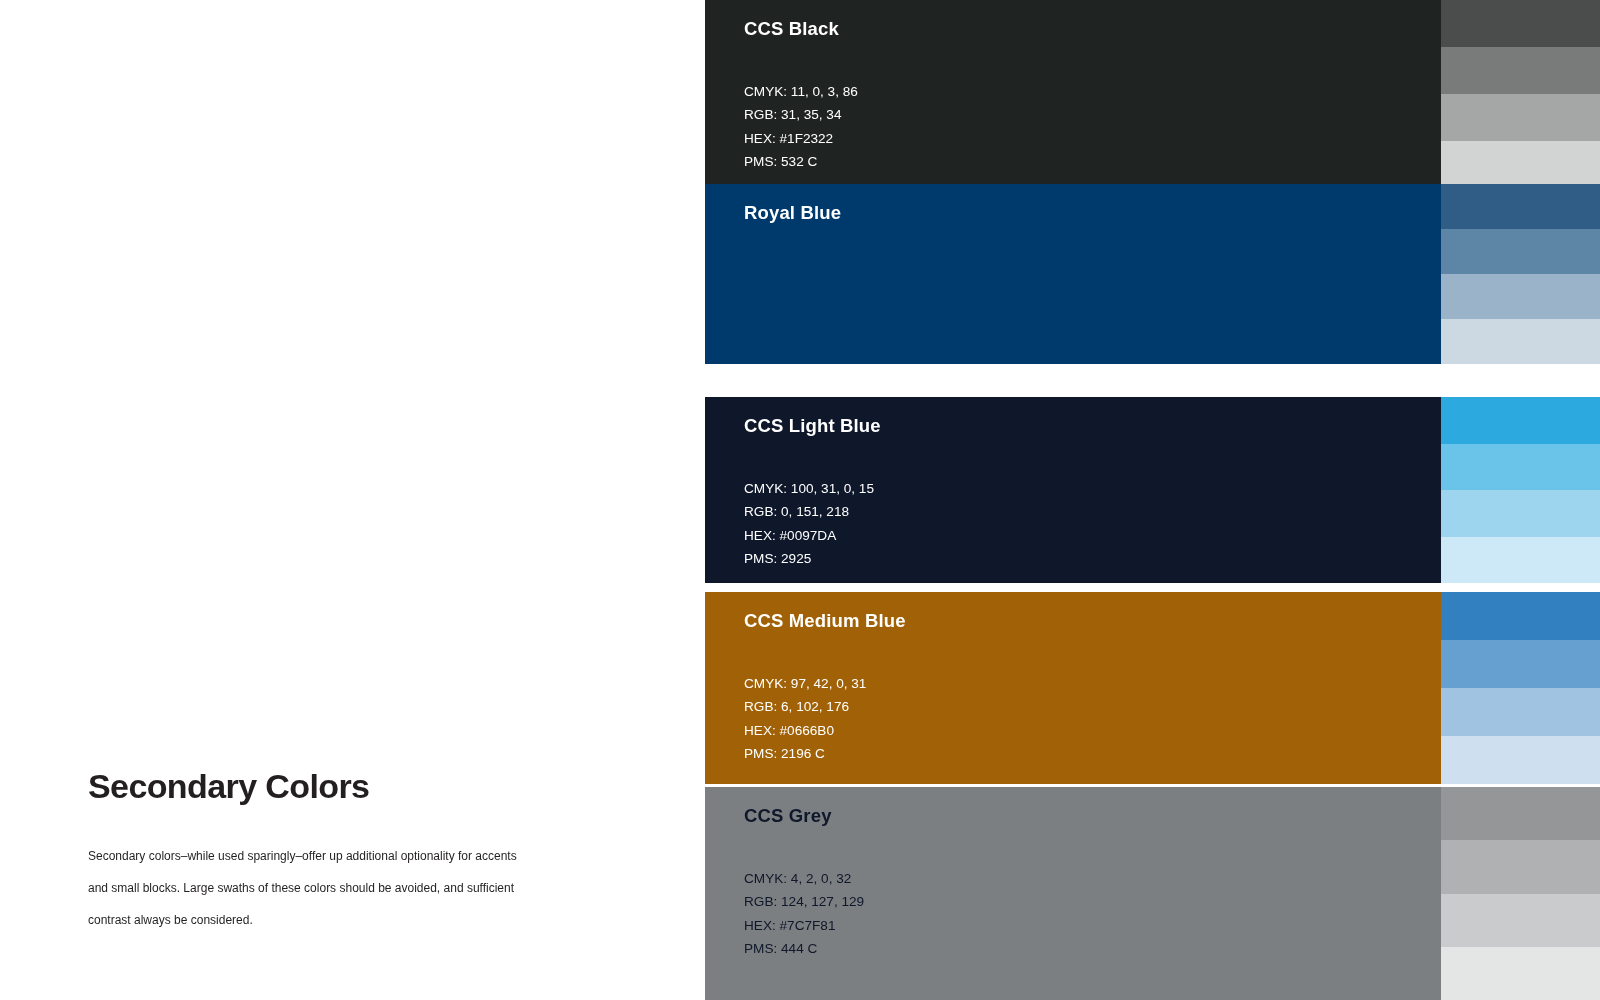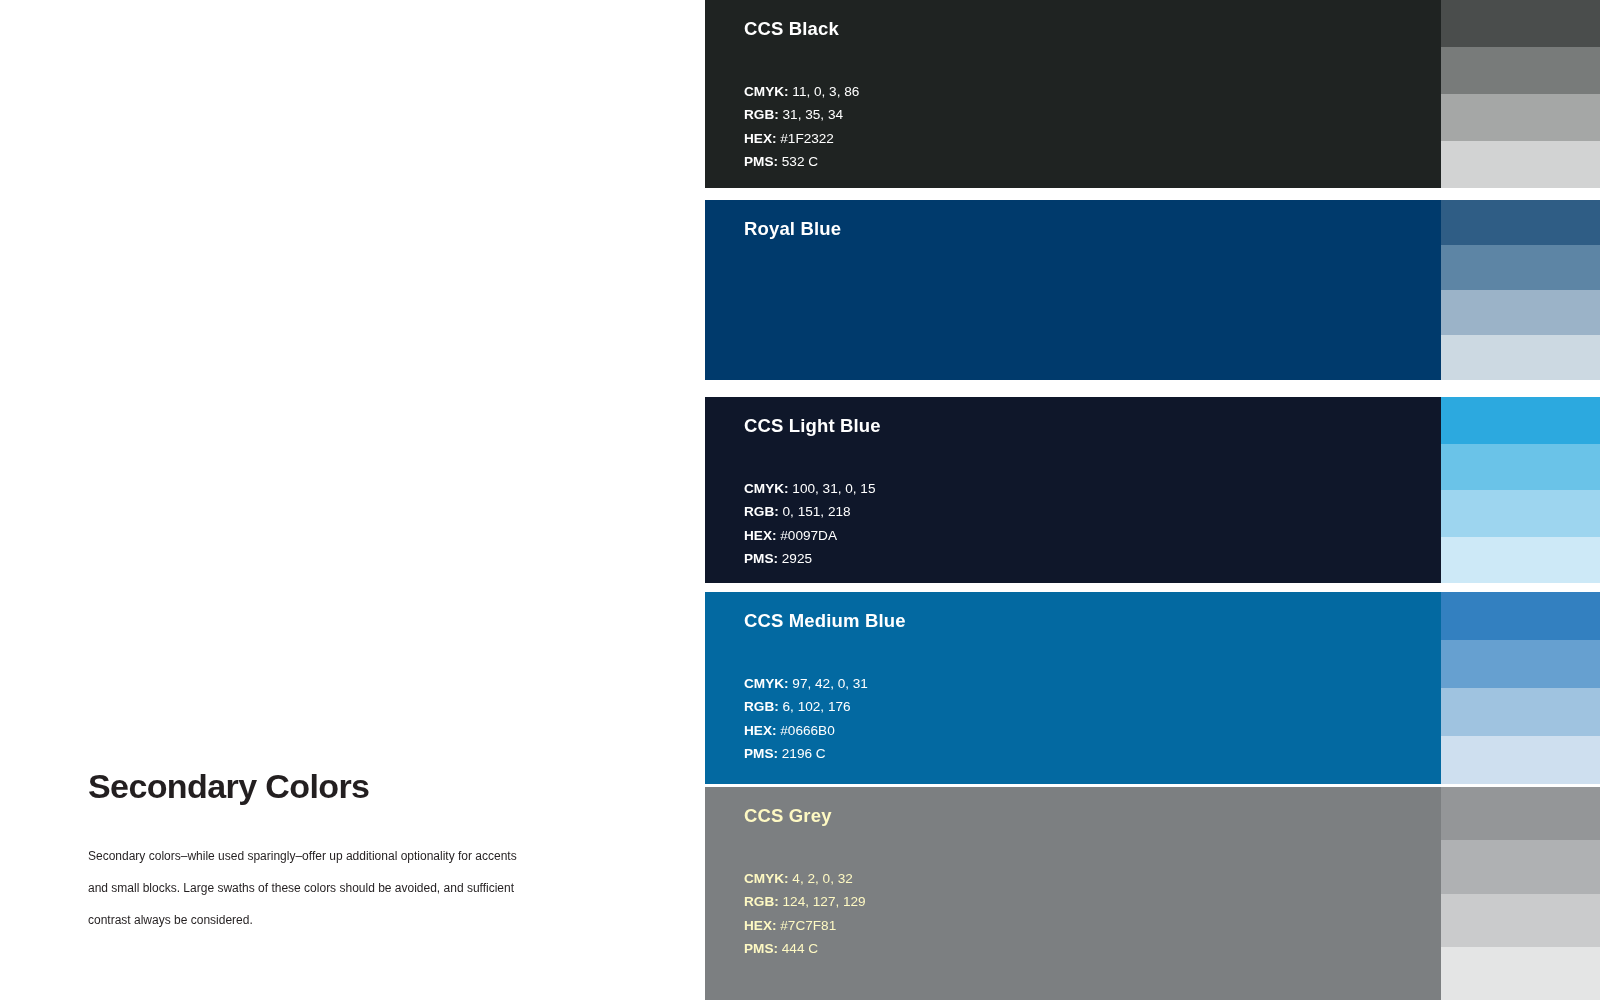--- a/index.html
+++ b/index.html
@@ -84,39 +84,39 @@
     position: absolute;
     left: 39px;
     top: 80px;
   }
   .spec-line {
     font-size: 13.6px;
     line-height: 23.4px;
     white-space: nowrap;
   }
   .spec-key {
-    font-weight: bold;
+    font-weight: normal;
     margin-top: 36px;
   }
   .spec-val {
     font-weight: normal;
   }
   .swatch-tints {
     flex: 1 1 auto;
     display: flex;
     flex-direction: column;
   }
   .tint {
     flex: 1 1 0;
     width: 100%;
   }
 
   
   #row-ccs-black      { top: 0px;   height: 188px; }
-  #row-royal-blue     { top: 200px; height: 180px; }
+  #row-royal-blue     { top: 184px; height: 180px; }
   #row-ccs-light-blue { top: 397px; height: 186px; }
   #row-ccs-medium-blue{ top: 592px; height: 192px; }
   #row-ccs-grey       { top: 787px; height: 213px; }
 </style>
 </head>
 <body>
 
 <div id="left-panel">
   <h1 id="page-title">Secondary Colors</h1>
   <p id="page-description">Secondary colors–while used sparingly–offer up additional optionality for accents and small blocks. Large swaths of these colors should be avoided, and sufficient contrast always be considered.</p>
@@ -166,39 +166,39 @@
     </div>
     <div class="swatch-tints">
       <div class="tint" style="background-color: rgb(44, 169, 223);"></div>
       <div class="tint" style="background-color: rgb(106, 195, 232);"></div>
       <div class="tint" style="background-color: rgb(157, 213, 239);"></div>
       <div class="tint" style="background-color: rgb(205, 233, 247);"></div>
     </div>
   </div>
 
   <div class="swatch-row" id="row-ccs-medium-blue">
-    <div class="swatch-main" style="background-color: #0369a1; color: rgb(255, 255, 255);">
+    <div class="swatch-main" style="background-color: #a16207; color: rgb(255, 255, 255);">
       <div class="swatch-name">CCS Medium Blue</div>
       <div class="swatch-specs">
         <div class="spec-line"><span class="spec-key">CMYK:</span> <span class="spec-val">97, 42, 0, 31</span></div>
         <div class="spec-line"><span class="spec-key">RGB:</span> <span class="spec-val">6, 102, 176</span></div>
         <div class="spec-line"><span class="spec-key">HEX:</span> <span class="spec-val">#0666B0</span></div>
         <div class="spec-line"><span class="spec-key">PMS:</span> <span class="spec-val">2196 C</span></div>
       </div>
     </div>
     <div class="swatch-tints">
       <div class="tint" style="background-color: rgb(51, 128, 192);"></div>
       <div class="tint" style="background-color: rgb(102, 160, 208);"></div>
       <div class="tint" style="background-color: rgb(159, 195, 224);"></div>
       <div class="tint" style="background-color: rgb(206, 223, 239);"></div>
     </div>
   </div>
 
   <div class="swatch-row" id="row-ccs-grey">
-    <div class="swatch-main" style="background-color: rgb(124, 127, 129); color: #fef9c3;">
+    <div class="swatch-main" style="background-color: rgb(124, 127, 129); color: #0f172a;">
       <div class="swatch-name">CCS Grey</div>
       <div class="swatch-specs">
         <div class="spec-line"><span class="spec-key">CMYK:</span> <span class="spec-val">4, 2, 0, 32</span></div>
         <div class="spec-line"><span class="spec-key">RGB:</span> <span class="spec-val">124, 127, 129</span></div>
         <div class="spec-line"><span class="spec-key">HEX:</span> <span class="spec-val">#7C7F81</span></div>
         <div class="spec-line"><span class="spec-key">PMS:</span> <span class="spec-val">444 C</span></div>
       </div>
     </div>
     <div class="swatch-tints">
       <div class="tint" style="background-color: rgb(148, 150, 152);"></div>

